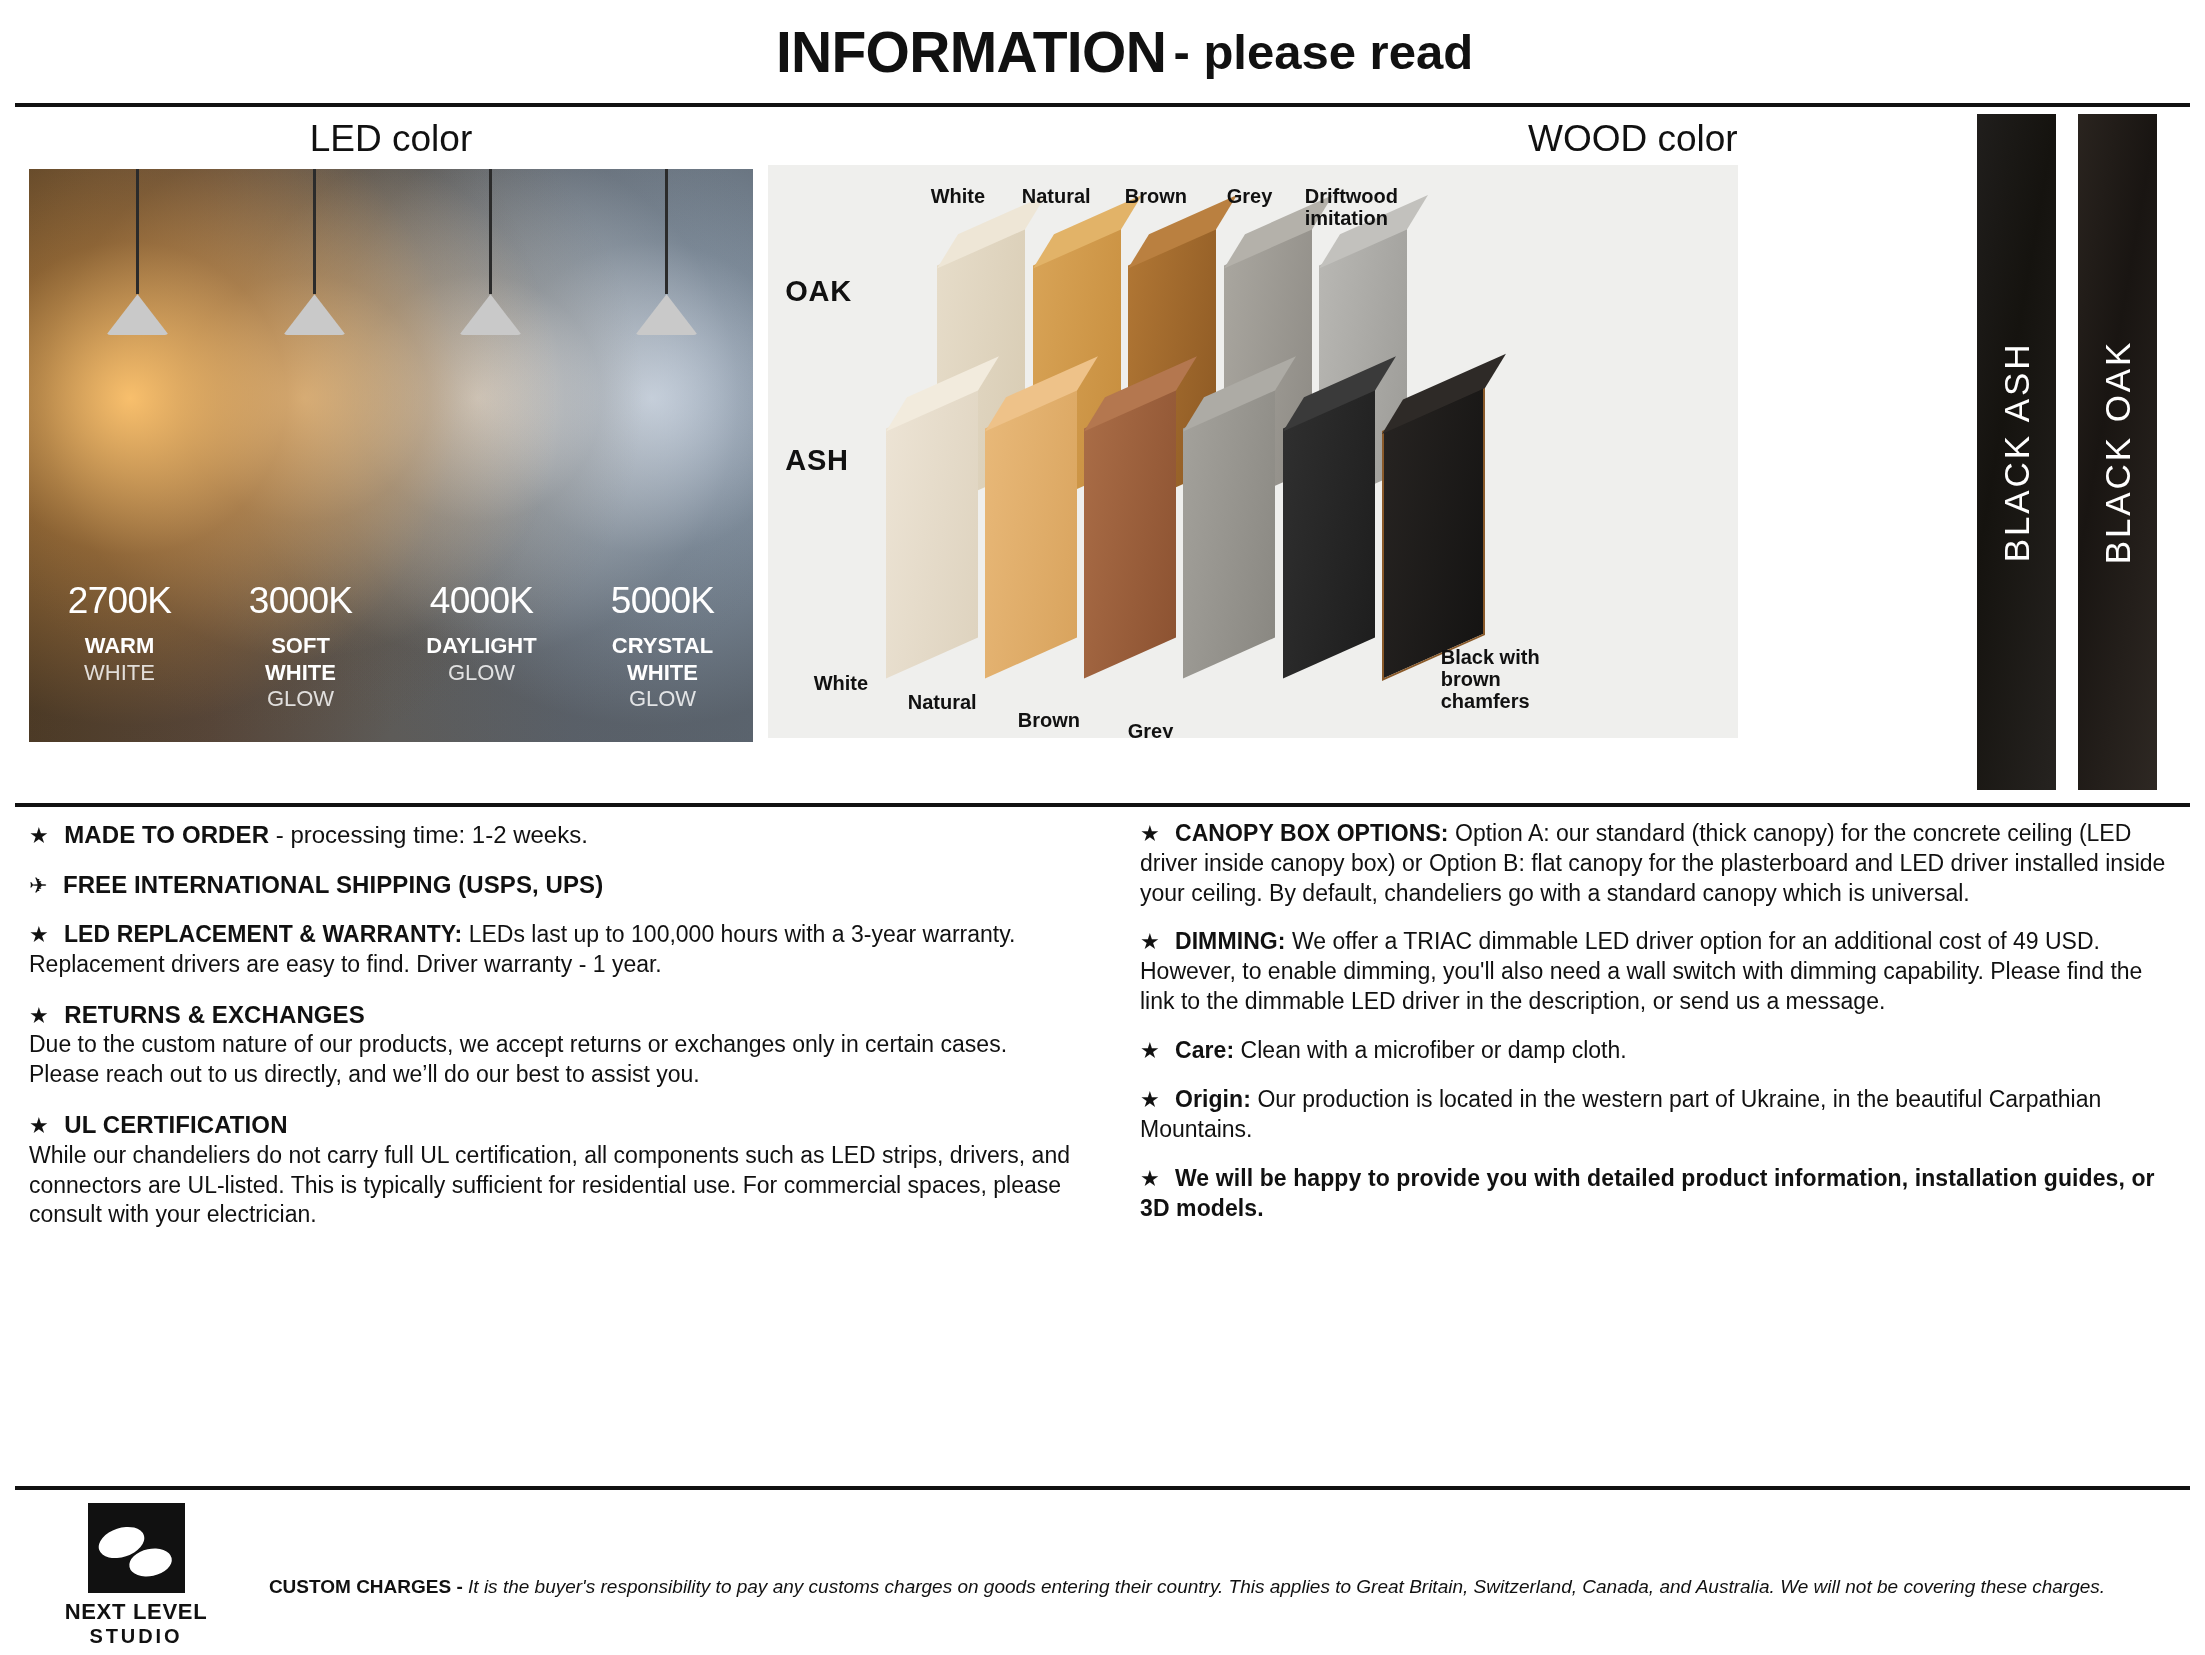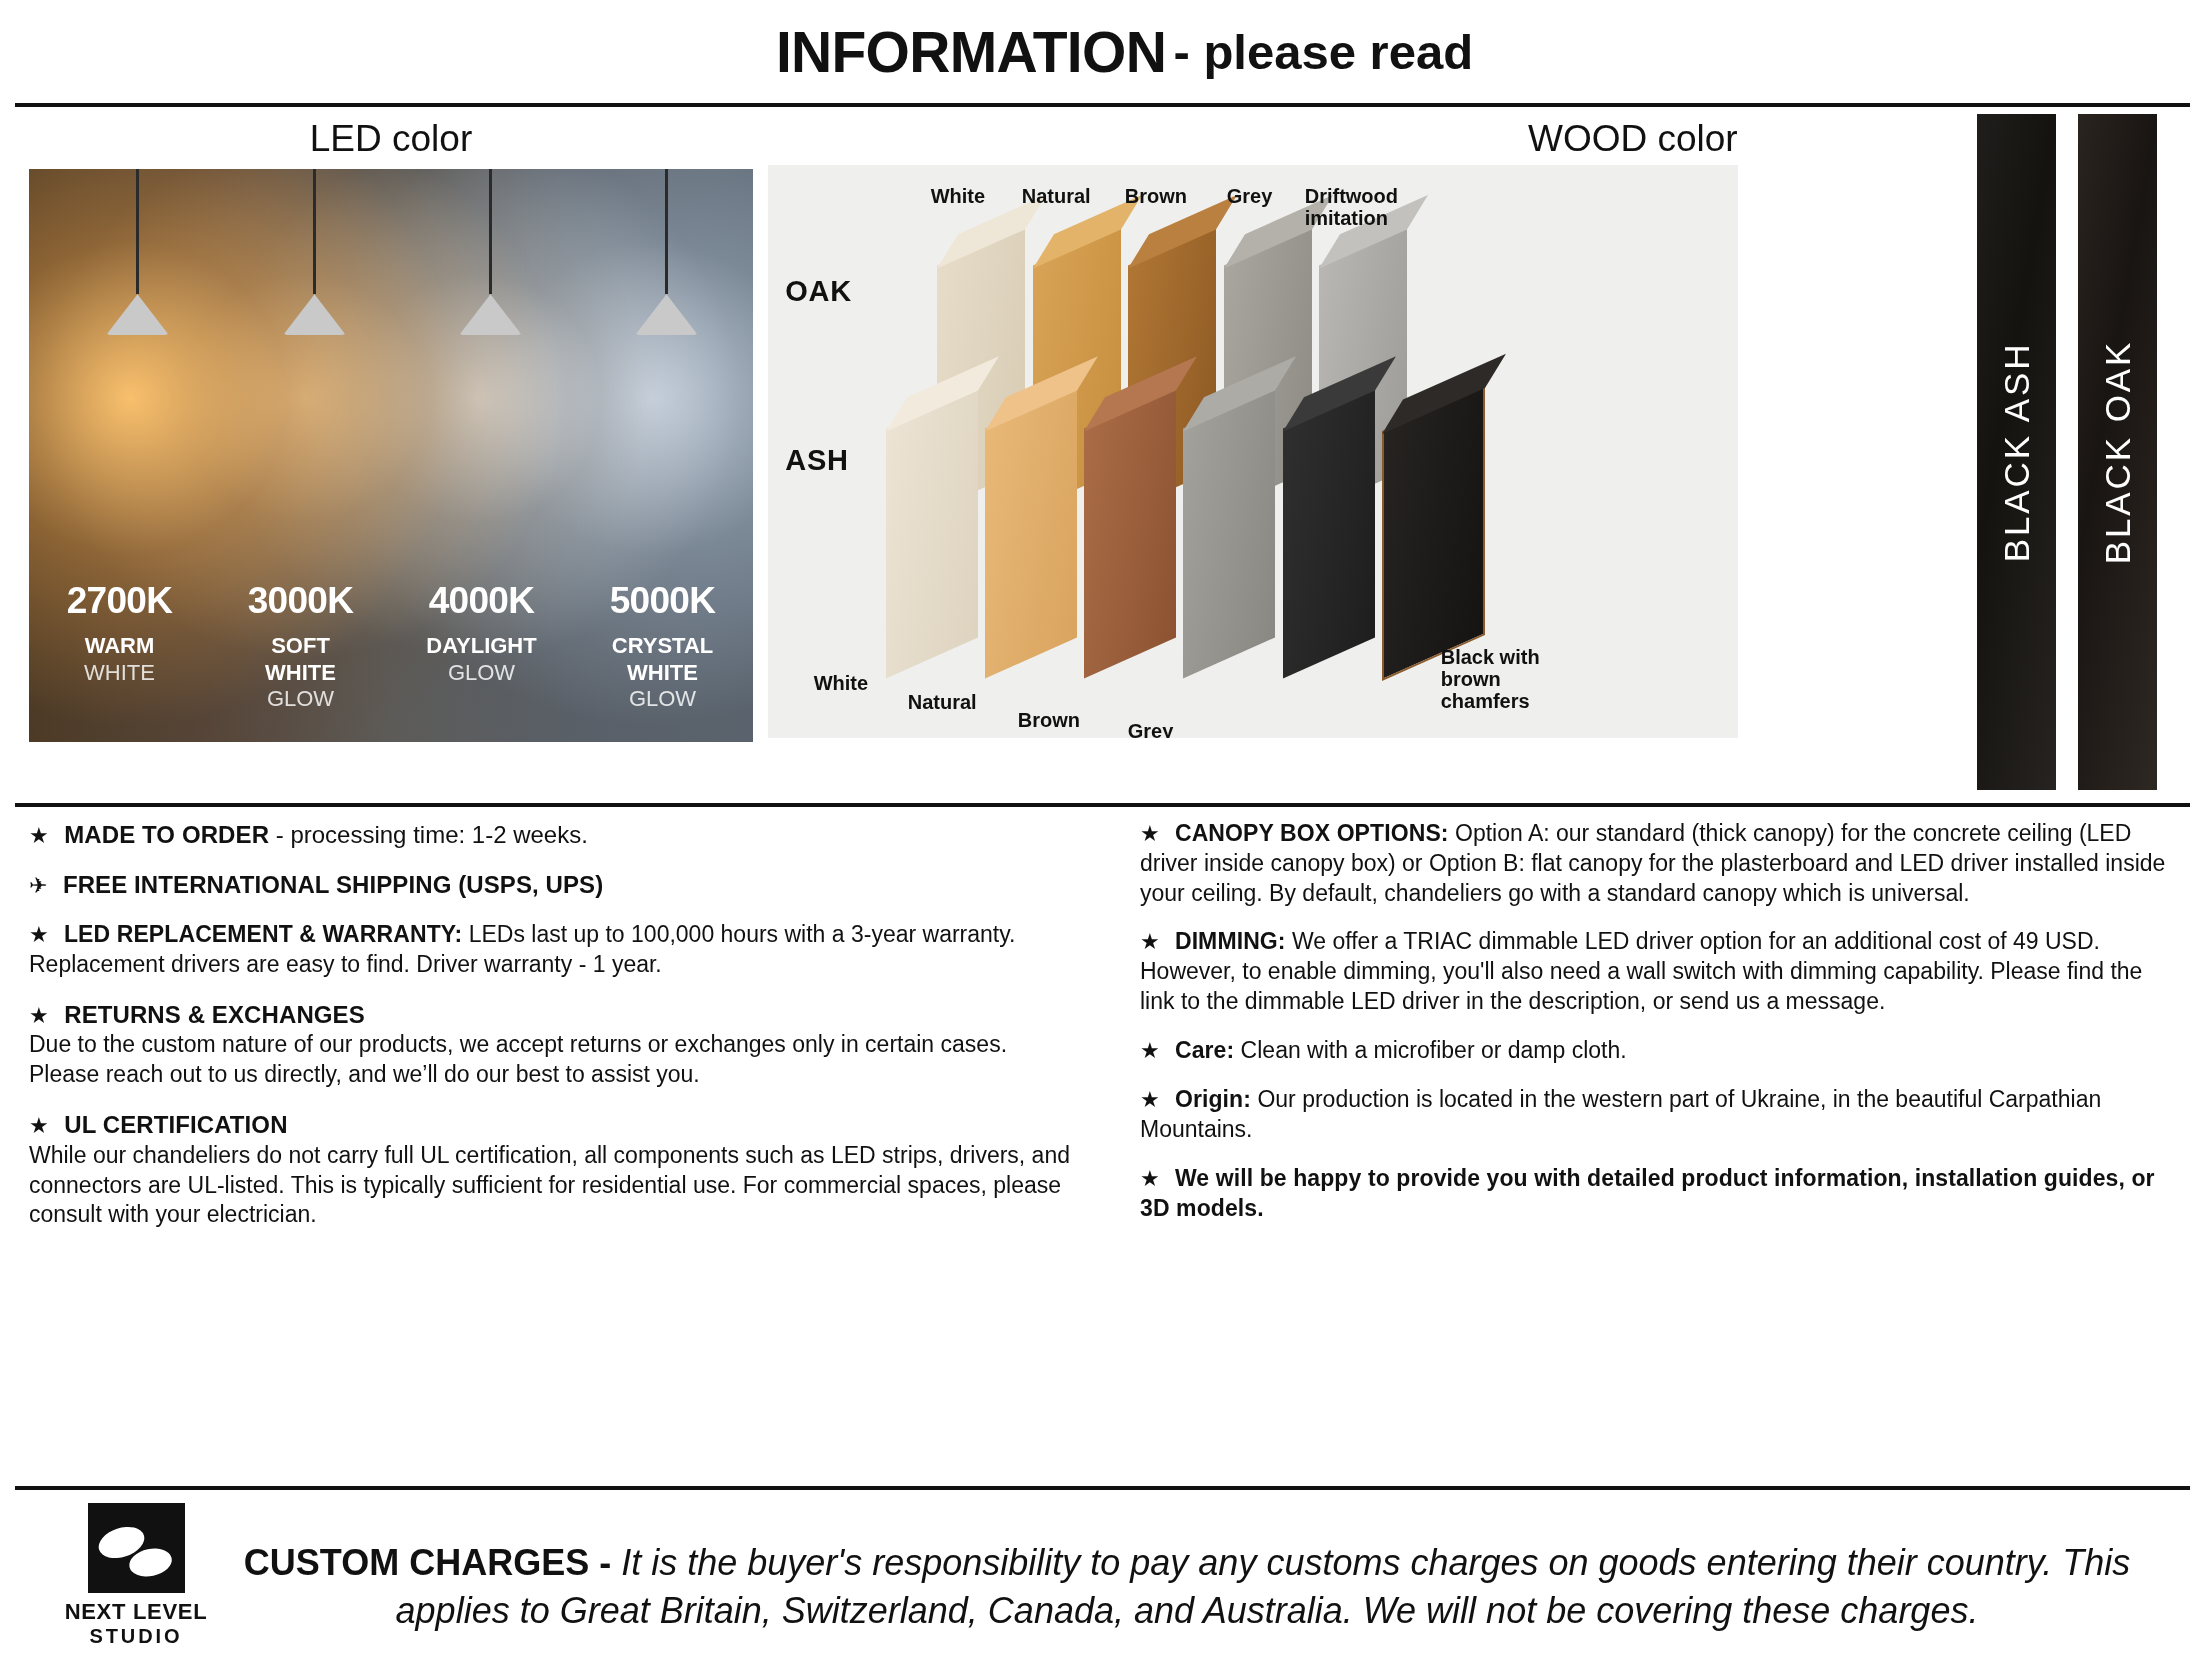--- a/index.html
+++ b/index.html
@@ -60,21 +60,21 @@
     width:63px; height:41px; margin:0 auto;
     background:#c9c9c9;
     clip-path: polygon(50% 0, 100% 100%, 0 100%);
     border-radius:4.4px;
   }
   .led-labels {
     position:absolute; bottom:29px; left:0; width:100%;
     display:flex;
   }
   .led-item { flex:1; text-align:center; color:#fff; }
-  .led-k { font-size:37px; font-weight:bold; letter-spacing:-0.7px; }
+  .led-k { font-size:37px; font-weight:normal; letter-spacing:-0.7px; }
   .led-n { font-size:22px; font-weight:600; line-height:1.22; margin-top:10.3px; }
   .led-n .dim { opacity:0.82; font-weight:500;}
 
   
   .wood-img {
     position:relative; width:970px; height:573px;
     background:#efefed;
     overflow:hidden;
   }
   .wood-row-lbl { position:absolute; font-size:29px; font-weight:bold; letter-spacing:0.7px;}
@@ -114,21 +114,21 @@
     background:#111;
     position:relative; overflow:hidden;
   }
   .logo-mark .b1, .logo-mark .b2 {
     position:absolute; background:#fff; border-radius:50%;
   }
   .logo-mark .b1 { width:47px; height:29px; left:10.3px; top:25px; transform:rotate(-18deg);}
   .logo-mark .b2 { width:43px; height:26.5px; left:41px; top:46px; transform:rotate(-12deg);}
   .logo-t1 { font-size:22px; font-weight:bold; letter-spacing:0.7px; margin-top:5.9px;}
   .logo-t2 { font-size:20px; font-weight:bold; letter-spacing:2.9px;}
-  .cc-text { flex:1; text-align:center; font-size:36px; font-style:italic; line-height:1.32; padding:0 7.4px;margin-top:23px;}
+  .cc-text { flex:1; text-align:center; font-size:19px; font-style:italic; line-height:1.32; padding:0 7.4px;margin-top:23px;}
   .cc-text .big { font-weight:bold; font-style:normal; }
 </style>
 </head>
 <body>
 
 <div class="header">
   <span class="header-main">INFORMATION</span>
   <span class="header-sub">- please read</span>
 </div>
 <div class="rule"></div>

